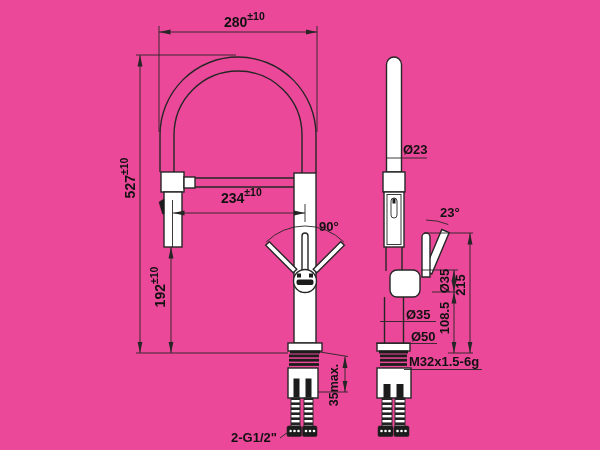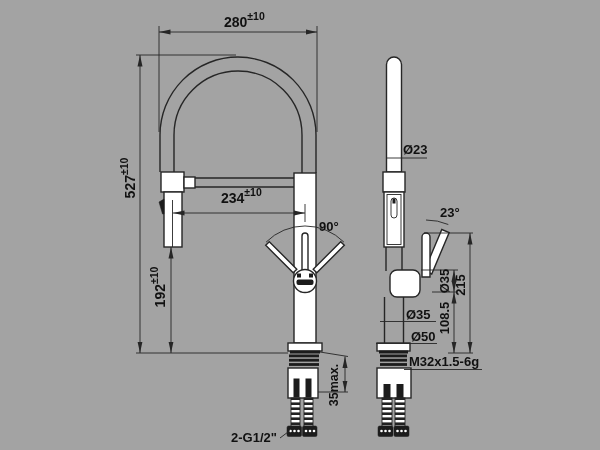--- a/index.html
+++ b/index.html
@@ -1,16 +1,16 @@
 <!DOCTYPE html>
 <html><head>
 <meta charset="utf-8">
 <style>
   html,body{margin:0;padding:0;background:#fff;}
-  .canvas{position:relative;width:600px;height:450px;background:#a3a3a3;overflow:hidden;
+  .canvas{position:relative;width:600px;height:450px;background:#ec4899;overflow:hidden;
           font-family:"Liberation Sans","DejaVu Sans",sans-serif;}
   svg{display:block;}
   .ln{stroke:#262626;stroke-width:1.4;fill:none;}
   .lnw{stroke:#262626;stroke-width:1.4;fill:#ffffff;}
   .thin{stroke:#262626;stroke-width:0.9;fill:none;}
   .dim{stroke:#262626;stroke-width:0.9;fill:none;}
   .dark{fill:#1c1c1c;stroke:none;}
   .dkl{fill:#1c1c1c;stroke:#1c1c1c;stroke-width:0.5;}
   text{fill:#111;font-weight:bold;font-family:"Liberation Sans","DejaVu Sans",sans-serif;}
   .t14{font-size:14px;}

